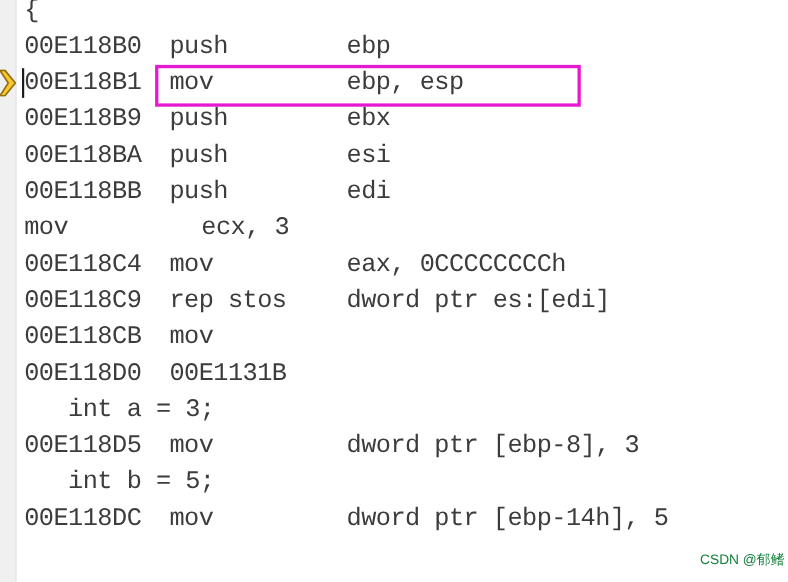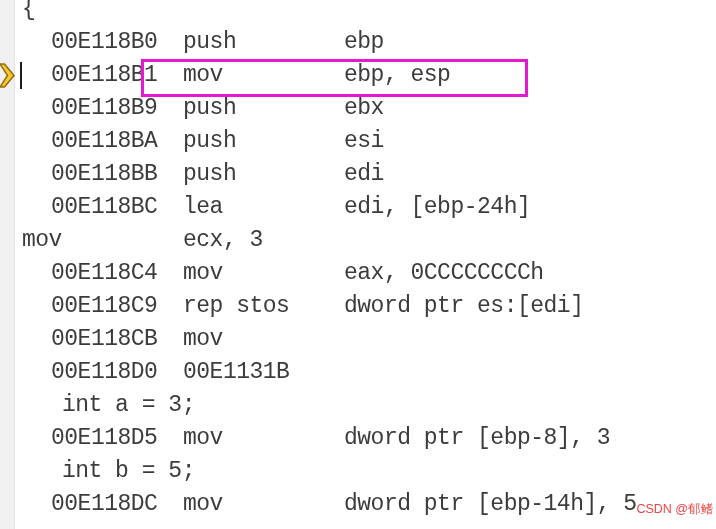--- a/index.html
+++ b/index.html
@@ -24,21 +24,21 @@
     position:absolute;left:0;top:-7px;right:0;
     z-index:2;
   }
   .row{
     display:flex;
     height:33px;
     line-height:33px;
     padding-left:22px;
     white-space:pre;
   }
-  .row .addr{flex:none;width:132px;margin-left:29px;}
+  .row .addr{flex:none;width:132px;}
   .row .mnem{flex:none;width:161px;}
   .row .ops{flex:none;text-align:right;}
   .row .src{flex:none;white-space:pre;}
   .current-arrow{
     position:absolute;left:0;top:63px;
     width:15px;height:25px;
     z-index:3;
   }
   .caret{
     position:absolute;left:20px;top:62px;
@@ -53,39 +53,38 @@
     background:transparent;
     z-index:5;
     pointer-events:none;
   }
   .watermark{
     position:absolute;right:3px;top:501px;
     font-family:"Liberation Sans","DejaVu Sans",sans-serif;
     font-size:12.5px;
     letter-spacing:0;
     line-height:16px;
-    color:#ef4444;
+    color:#15803d;
     z-index:6;
   }
 </style>
 </head>
 <body>
 
 <div class="screen">
 
   <div class="gutter"></div>
 
   <div class="code" id="code">
       <div class="row source"><span class="src">{</span></div>
       <div class="row asm"><span class="addr">00E118B0</span><span class="mnem">push</span><span class="ops">ebp</span></div>
       <div class="row asm"><span class="addr">00E118B1</span><span class="mnem">mov</span><span class="ops">ebp, esp</span></div>
       <div class="row asm"><span class="addr">00E118B9</span><span class="mnem">push</span><span class="ops">ebx</span></div>
       <div class="row asm"><span class="addr">00E118BA</span><span class="mnem">push</span><span class="ops">esi</span></div>
       <div class="row asm"><span class="addr">00E118BB</span><span class="mnem">push</span><span class="ops">edi</span></div>
-      <div class="row asm"><span class="addr">00E118BC</span><span class="mnem">lea</span><span class="ops">edi, [ebp-24h]</span></div>
       <div class="row asm"><span class="mnem">mov</span><span class="ops">ecx, 3</span></div>
       <div class="row asm"><span class="addr">00E118C4</span><span class="mnem">mov</span><span class="ops">eax, 0CCCCCCCCh</span></div>
       <div class="row asm"><span class="addr">00E118C9</span><span class="mnem">rep stos</span><span class="ops">dword ptr es:[edi]</span></div>
       <div class="row asm"><span class="addr">00E118CB</span><span class="mnem">mov</span></div>
       <div class="row asm"><span class="addr">00E118D0</span><span class="ops">00E1131B</span></div>
       <div class="row source"><span class="src">   int a = 3;</span></div>
       <div class="row asm"><span class="addr">00E118D5</span><span class="mnem">mov</span><span class="ops">dword ptr [ebp-8], 3</span></div>
       <div class="row source"><span class="src">   int b = 5;</span></div>
       <div class="row asm"><span class="addr">00E118DC</span><span class="mnem">mov</span><span class="ops">dword ptr [ebp-14h], 5</span></div>
     </div>

